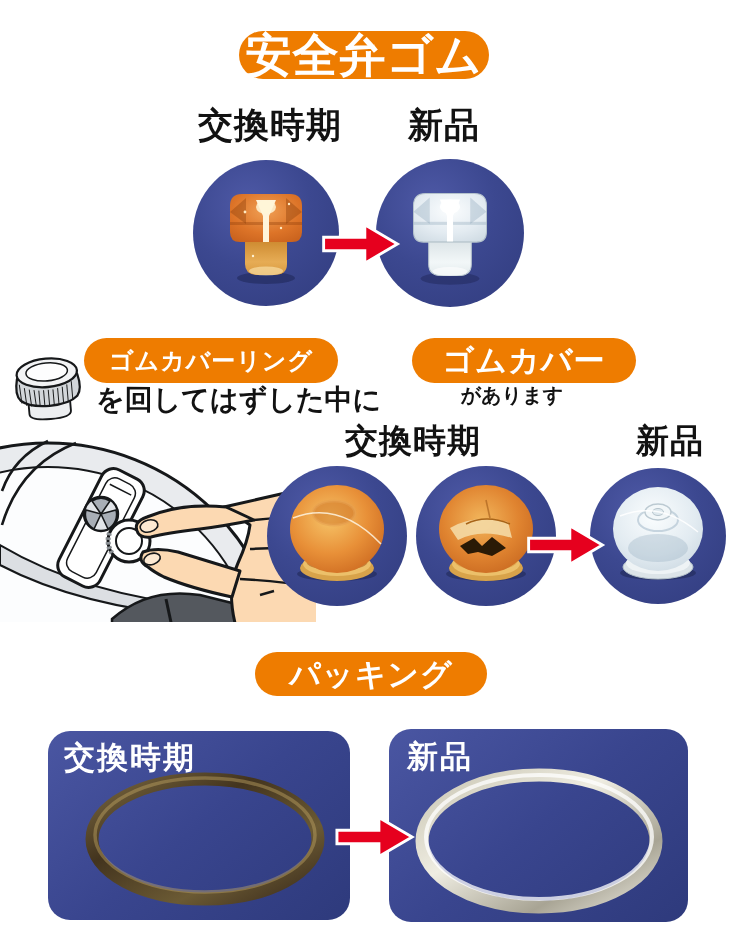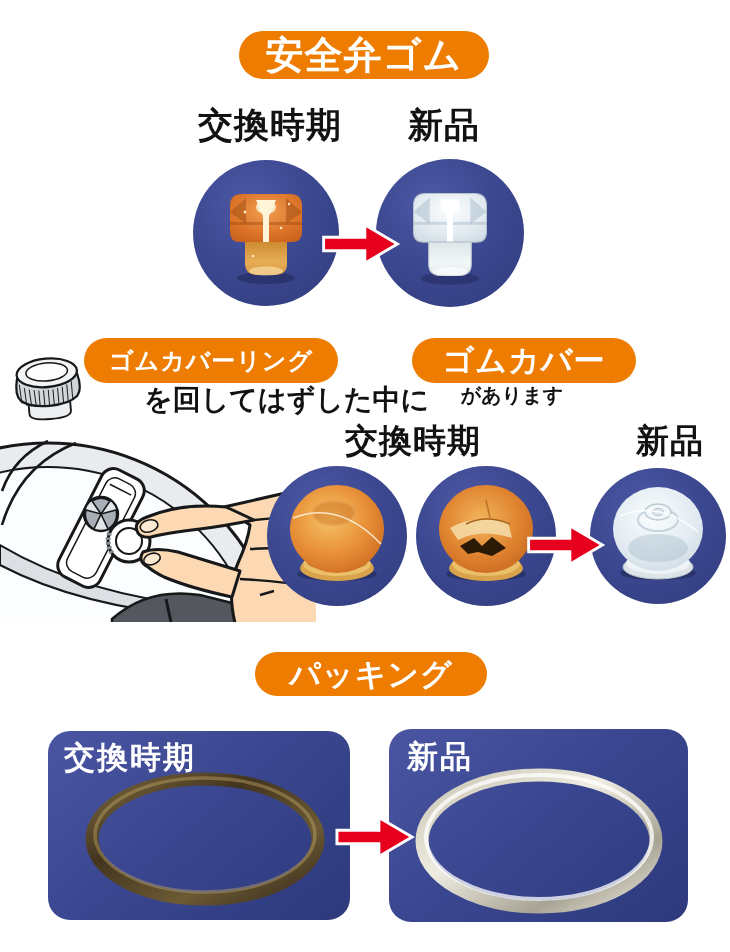--- a/index.html
+++ b/index.html
@@ -36,21 +36,21 @@
   }
   .arrow{position:absolute;z-index:5;}
   .illu{position:absolute;z-index:1;}
   .knob{position:absolute;z-index:2;}
 </style>
 </head>
 <body>
 
 <div class="canvas">
 
-  <div class="badge" style="left:239px;top:31px;width:250px;height:48px;border-radius:26px;font-size:38px;">安全弁ゴム</div>
+  <div class="badge" style="left:239px;top:31px;width:250px;height:48px;border-radius:26px;font-size:46px;">安全弁ゴム</div>
 
   <div class="lbl" style="left:190px;top:107px;width:160px;font-size:35px;">交換時期</div>
   <div class="lbl" style="left:374px;top:107px;width:140px;font-size:35px;">新品</div>
 
   <div class="pcircle" style="left:193px;top:160px;width:146px;height:146px;">
     <svg viewBox="0 0 146 146">
       <defs>
         <radialGradient id="gOVa" cx=".5" cy=".35" r=".85">
           <stop offset="0" stop-color="#f0a055"></stop>
             <stop offset=".55" stop-color="#dd7428"></stop>
@@ -125,21 +125,21 @@
           <line x1="53" y1="38" x2="53" y2="56"></line>
         <line x1="58" y1="36" x2="58" y2="55"></line>
           <line x1="63" y1="33" x2="63" y2="52"></line>
       </g>
       <ellipse cx="38" cy="22" rx="32" ry="15" fill="#f2f3f5" stroke="#16181a" stroke-width="2.4"></ellipse>
       <ellipse cx="38" cy="21" rx="22" ry="9.5" fill="#fdfdfe" stroke="#16181a" stroke-width="1.6"></ellipse>
     </g>
   </svg>
 
   <div class="badge" style="left:84px;top:338px;width:254px;height:45px;border-radius:23px;font-size:24px;">ゴムカバーリング</div>
-  <div class="cap" style="left:96px;top:385px;font-size:28px;margin-left:48px;">を回してはずした中に</div>
+  <div class="cap" style="left:96px;top:385px;font-size:28px;">を回してはずした中に</div>
 
   <div class="badge" style="left:412px;top:338px;width:224px;height:45px;border-radius:23px;font-size:31px;">ゴムカバー</div>
   <div class="cap" style="left:400px;top:385px;width:224px;text-align:center;font-size:20px;">があります</div>
 
   <div class="lbl" style="left:333px;top:424px;width:160px;font-size:33px;">交換時期</div>
   <div class="lbl" style="left:600px;top:424px;width:140px;font-size:33px;">新品</div>
 
   <svg class="illu" style="left:0px;top:437px;width:316px;height:185px;" viewBox="0 0 316 185">
     <defs>
         <clipPath id="clipIll">

